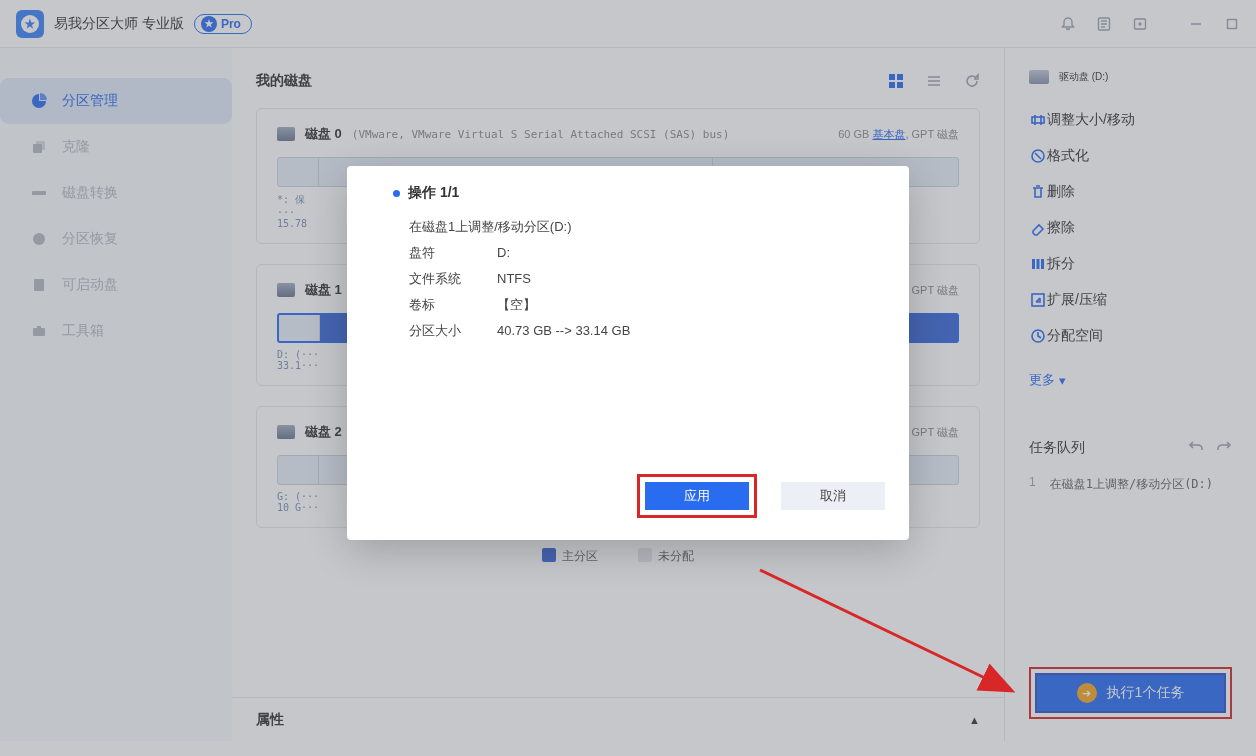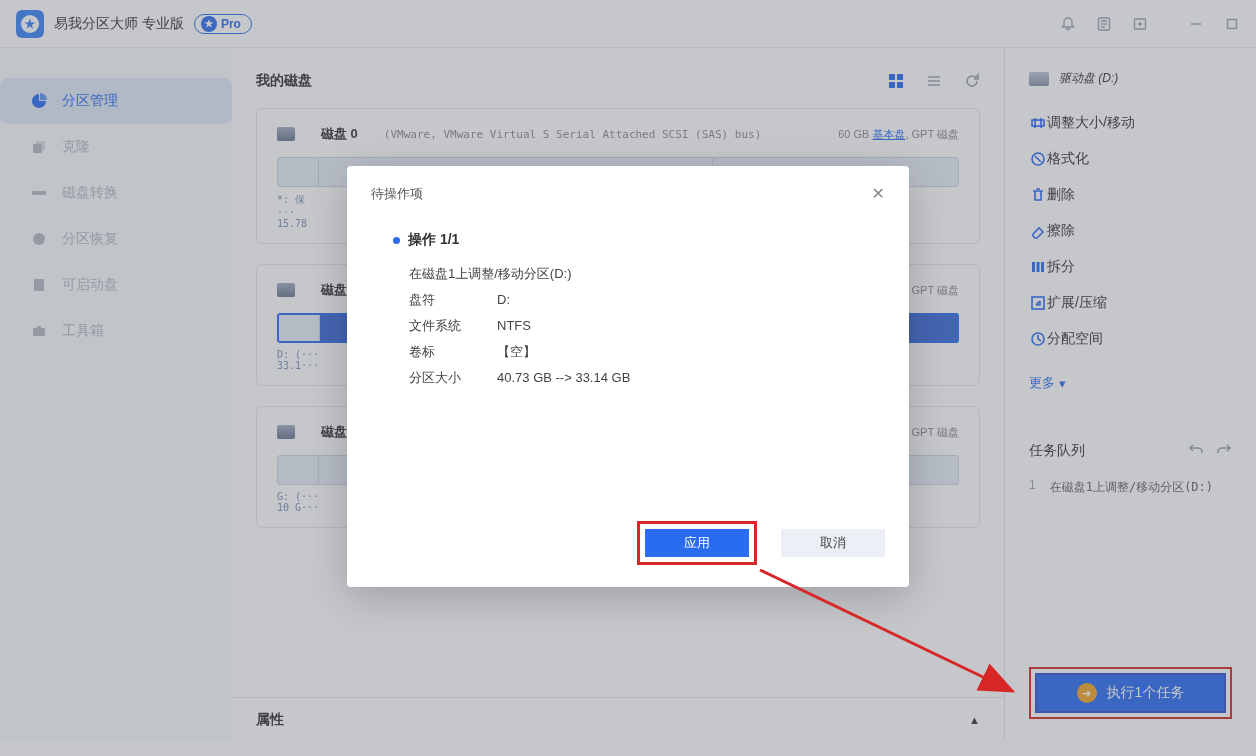--- a/index.html
+++ b/index.html
@@ -23,21 +23,21 @@
 .sidebar-item.active { color:#2a6cf0; background:#e1e9f8;border-radius:9px; }
 .sb-icon { width:18px; height:18px; display:flex; align-items:center; justify-content:center; }
 
 .main { flex:1; padding:24px 24px 0 24px; position:relative; }
 .main-header { display:flex; align-items:center; margin-bottom:18px; }
 .main-title { font-size:14px; font-weight:bold; }
 .view-icons { display:flex; gap:22px; color:#9ca3af; }
 .view-icons .active { color:#2a6cf0; }
 
 .disk-card { border:1px solid #e5e7eb; border-radius:6px; padding:16px 20px 14px 20px; margin-bottom:20px; }
-.disk-head { display:flex; align-items:center; gap:26px; margin-bottom:14px; }
+.disk-head { display:flex; align-items:center; gap:10px; margin-bottom:14px; }
 .disk-icon { width:18px; height:14px; background:linear-gradient(#a3adc1,#6b7790); border-radius:2px; position:relative; }
 .disk-name { font-size:13px; font-weight:bold; }
 .disk-desc { font-size:11px; color:#8b8b8b; font-family:monospace; }
 .disk-meta { margin-left:auto; font-size:11px; color:#8b8b8b; }
 .disk-meta a { color:#2a6cf0; text-decoration:underline; }
 .disk-bar { height:30px; background:#e8eef7; border:1px solid #cbd5e1; border-radius:3px; margin-bottom:6px; display:flex; }
 .disk-bar .seg { height:100%; border-right:1px solid #cbd5e1; }
 .disk-labels { display:flex; font-size:10px; color:#7a90b5; font-family:monospace; }
 .disk-labels .lbl { display:flex; flex-direction:column; }
 .disk-bar.sel { border:2px solid #2a6cf0; }
@@ -48,21 +48,21 @@
 .sw1 { background:#3b68d6; }
 .sw2 { background:#e5e7eb; }
 
 .props-bar { border-top:1px solid #e5e7eb; height:44px; display:flex; align-items:center; font-weight:bold; font-size:14px; position:absolute; bottom:0; left:0; right:0; padding:0 24px; }
 .props-bar .arrow { margin-left:auto; font-size:11px; }
 
 
 .rpanel { width:252px; border-left:1px solid #e5e7eb; padding:22px 24px; display:flex; flex-direction:column; }
 .drive-head { display:flex; align-items:center; gap:10px; margin-bottom:18px; }
 .drv-icon { width:20px; height:14px; background:linear-gradient(#c0c7d6,#8893aa); border-radius:2px; }
-.drive-head .name { font-size:12px; font-weight:500;font-style:italic; }
+.drive-head .name { font-size:10px; font-weight:500; }
 .op-item { display:flex; align-items:center; height:36px; font-size:14px; color:#333; }
 .op-item .ic { width:18px; height:18px; color:#2a6cf0; display:flex; align-items:center; justify-content:center; }
 .more-link { color:#2a6cf0; font-size:13px; margin-top:17px; display:flex; align-items:center; gap:4px; }
 .queue-sec { margin-top:50px; }
 .queue-head { display:flex; align-items:flex-start; font-size:14px; font-weight:500; }
 .queue-head .qicons { margin-left:auto; display:flex; gap:12px; color:#9ca3af; }
 .queue-row { display:flex; gap:14px; margin-top:18px; font-size:12px; }
 .queue-row .num { color:#9ca3af; }
 .queue-row .desc { color:#666; line-height:1.5; font-family:monospace; }
 .exec-btn-wrap { margin-top:auto; padding:4px; border:2px solid #d82727; }
@@ -387,24 +387,20 @@
       <div class="exec-btn">
         <span class="circ">➜</span>
         <span>执行1个任务</span>
       </div>
     </div>
   </div>
 </div>
 
 <div class="overlay">
   <div class="dialog">
-    <div class="dialog-head">
-      <span>待操作项</span>
-      <span class="dialog-close">✕</span>
-    </div>
     <div class="dlg-body">
       <div class="op-line">
         <span class="op-dot"></span>
         <span class="op-title">操作 1/1</span>
       </div>
       <div class="op-detail">
         <div>在磁盘1上调整/移动分区(D:)</div>
         <div class="kv">
             <span class="k">盘符</span>
             <span>D:</span>

